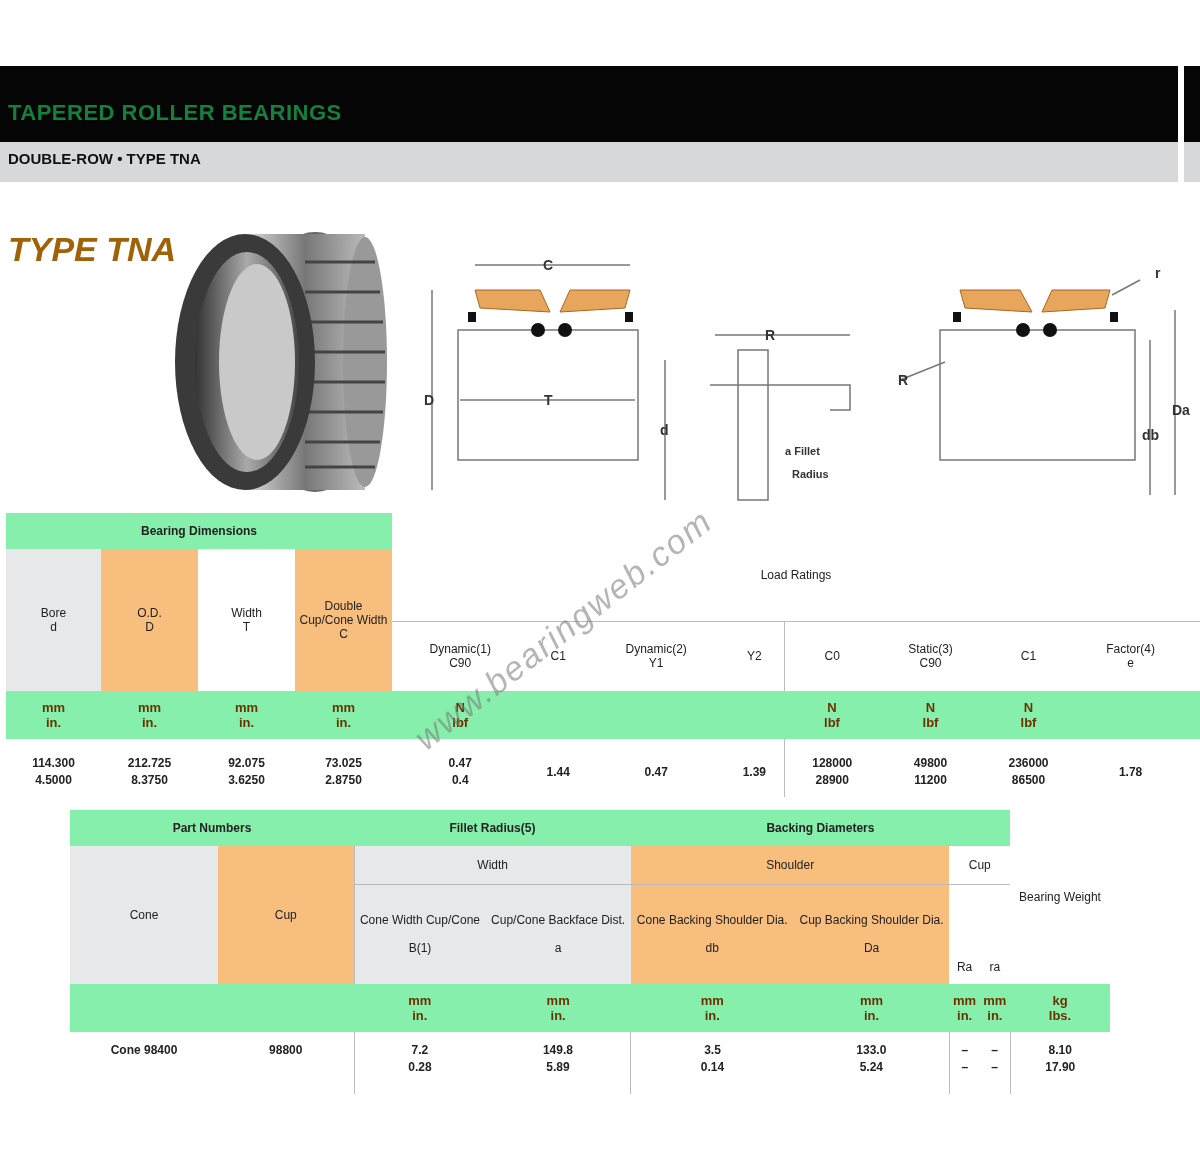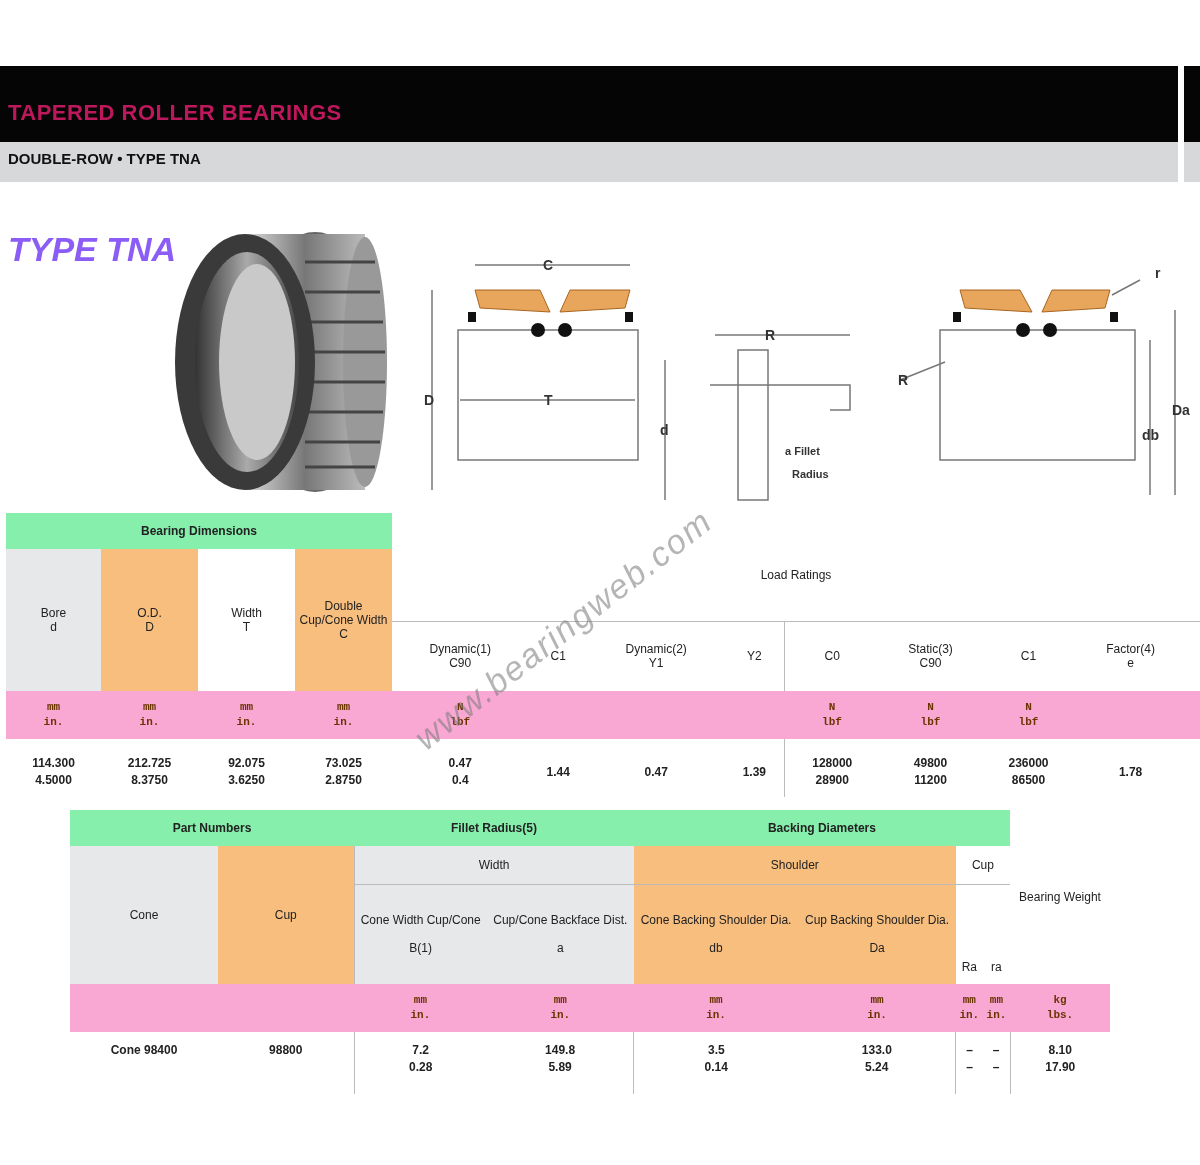--- a/index.html
+++ b/index.html
@@ -1,33 +1,33 @@
 <!DOCTYPE html>
 <html><head>
 <meta charset="utf-8">
 <style>
   * { box-sizing: border-box; margin: 0; padding: 0; }
   body { width: 1200px; height: 1165px; background: #ffffff; position: relative; overflow: hidden; font-family: "Liberation Sans", sans-serif; color: #222; }
   .abs { position: absolute; }
   .title-bar { left: 0; top: 66px; width: 1178px; height: 76px; background: #050505; }
   .title-bar-r { left: 1184px; top: 66px; width: 16px; height: 76px; background: #050505; }
-  .title-text { left: 8px; top: 100px; color: #be185d; font-weight: bold; font-size: 22px; letter-spacing: 0.5px; }
+  .title-text { left: 8px; top: 100px; color: #15803d; font-weight: bold; font-size: 22px; letter-spacing: 0.5px; }
   .sub-bar { left: 0; top: 142px; width: 1178px; height: 40px; background: #d6d8da; }
   .sub-bar-r { left: 1184px; top: 142px; width: 16px; height: 40px; background: #d6d8da; }
   .sub-text { left: 8px; top: 150px; font-size: 15px; font-weight: bold; color: #111; }
-  .type-label { left: 8px; top: 230px; font-size: 34px; font-weight: bold; font-style: italic; color: #8b5cf6; }
+  .type-label { left: 8px; top: 230px; font-size: 34px; font-weight: bold; font-style: italic; color: #a16207; }
   .watermark { left: 380px; top: 610px; transform: rotate(-38deg); font-size: 34px; color: rgba(120,120,120,0.55); font-style: italic; letter-spacing: 2px; white-space: nowrap; }
   table { border-collapse: collapse; }
   .t1 { left: 6px; top: 513px; width: 1194px; }
   .t2 { left: 70px; top: 810px; width: 1040px; }
   td { text-align: center; font-size: 12px; vertical-align: middle; padding: 2px 3px; }
   .gray { background: #86efac; font-weight: bold; }
   .lgray { background: #e6e8ea; margin-left: 44px; }
   .lorange { background: #f8be7e; }
-  .orange { background: #f9a8d4; color: #6a3300; font-size: 11px; font-weight: bold; line-height: 15px; font-family: Liberation Mono, monospace; }
+  .orange { background: #86efac; color: #6a3300; font-size: 13px; font-weight: bold; line-height: 15px; }
   .white { background: #fff; margin-left: 12px; }
   .val { font-weight: bold; font-size: 12px; line-height: 17px; color: #222; padding-top: 10px; }
   .bl { border-left: 1px solid #bbb; }
   .bt { border-top: 1px solid #bbb; }
 </style>
 </head>
 <body>
 
 <div class="abs title-bar"></div>
 <div class="abs title-bar-r"></div>

